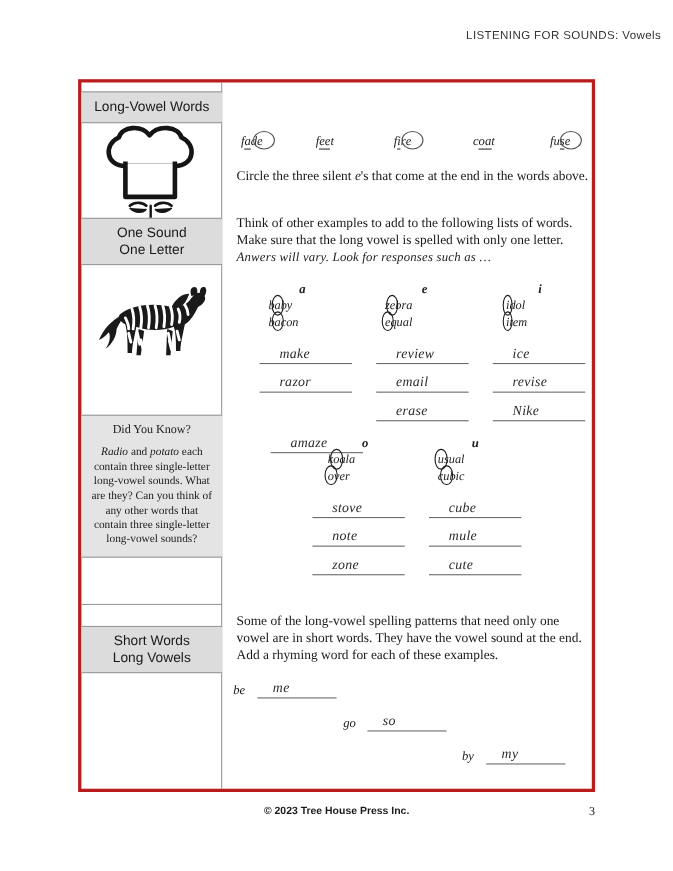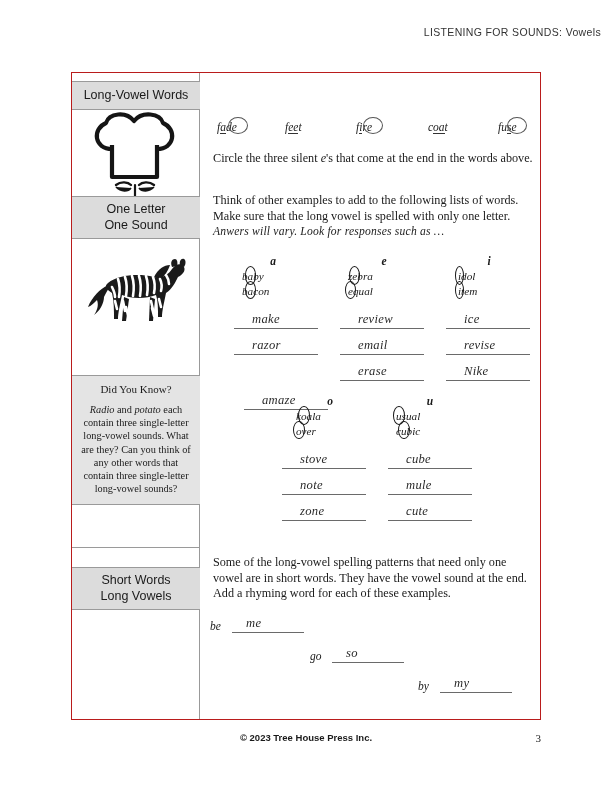--- a/index.html
+++ b/index.html
@@ -32,21 +32,21 @@
   }
   .page-header .hdr-sub { font-weight: normal; }
 
   
   .frame {
     position: absolute;
     left: 71px;
     top: 72px;
     width: 470px;
     height: 648px;
-    border: 1px solid #b91c1c;
+    border: 3px solid #b91c1c;
     box-sizing: border-box;
     display: flex;
   }
   .sidebar {
     width: 128px;
     box-sizing: border-box;
     border-right: 1px solid #999;
     position: relative;
     flex: 0 0 128px;
   }
@@ -289,22 +289,22 @@
         <path d="M34 78 C39 83 46 83 49 79" fill="#151515" stroke="#151515" stroke-width="1.6"></path>
         <path d="M57 79 C60 83 67 83 72 78" fill="#151515" stroke="#151515" stroke-width="1.6"></path>
 
         <path d="M53 76 L53 88 C53 91 50 92 48 91" fill="none" stroke="#151515" stroke-width="2.2" stroke-linecap="round"></path>
 
         <path d="M30 90 C38 88 46 90 52 95 C58 90 66 88 74 90 C68 99 60 101 52 97 C44 101 36 99 30 90 Z" fill="#151515"></path>
       </svg>
     </div>
 
     <div class="banner" style="top:123px;">
+      <div>One Sound</div>
       <div>One Letter</div>
-      <div>One Sound</div>
     </div>
 
     <div class="illo" style="top:180px;">
       <svg width="120" height="78" viewBox="0 0 120 78" aria-hidden="true">
         <g fill="#1a1a1a">
 
           <path d="M32 30 C42 22 62 20 78 24 C86 26 92 22 96 16 C100 10 106 10 108 14
                    C110 18 106 22 102 24 C99 30 96 36 90 40 C88 50 86 58 86 64 L82 64
                    C82 56 82 48 80 42 C70 46 56 46 46 42 C44 52 42 60 42 66 L38 66
                    C38 58 38 48 36 40 C30 36 28 33 32 30 Z"></path>

